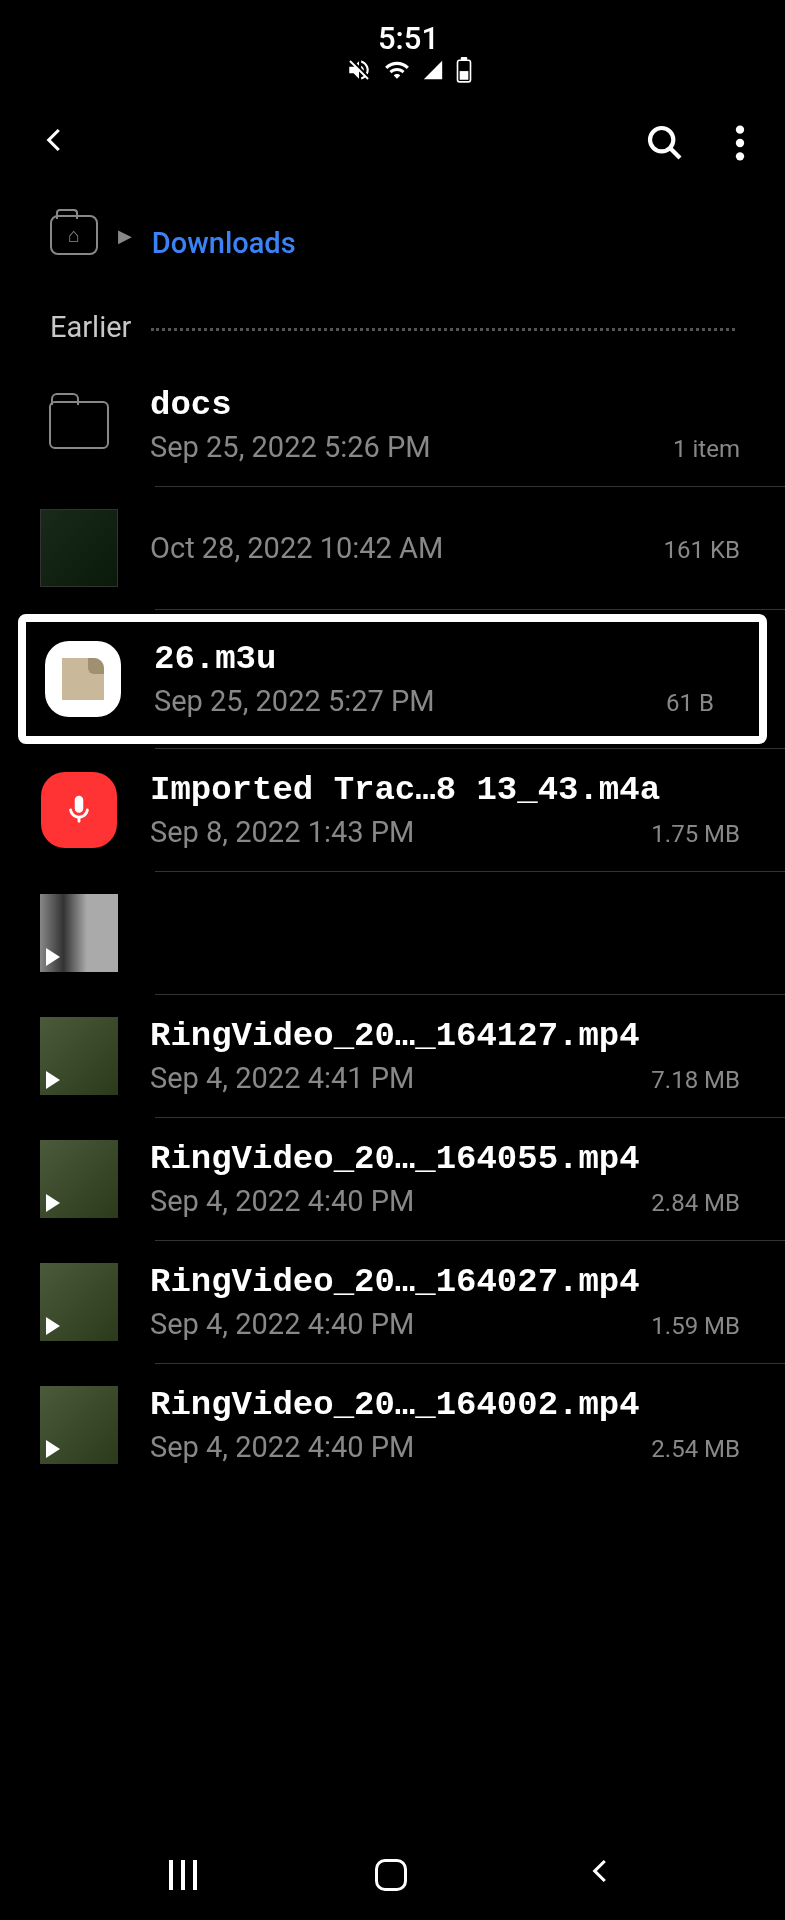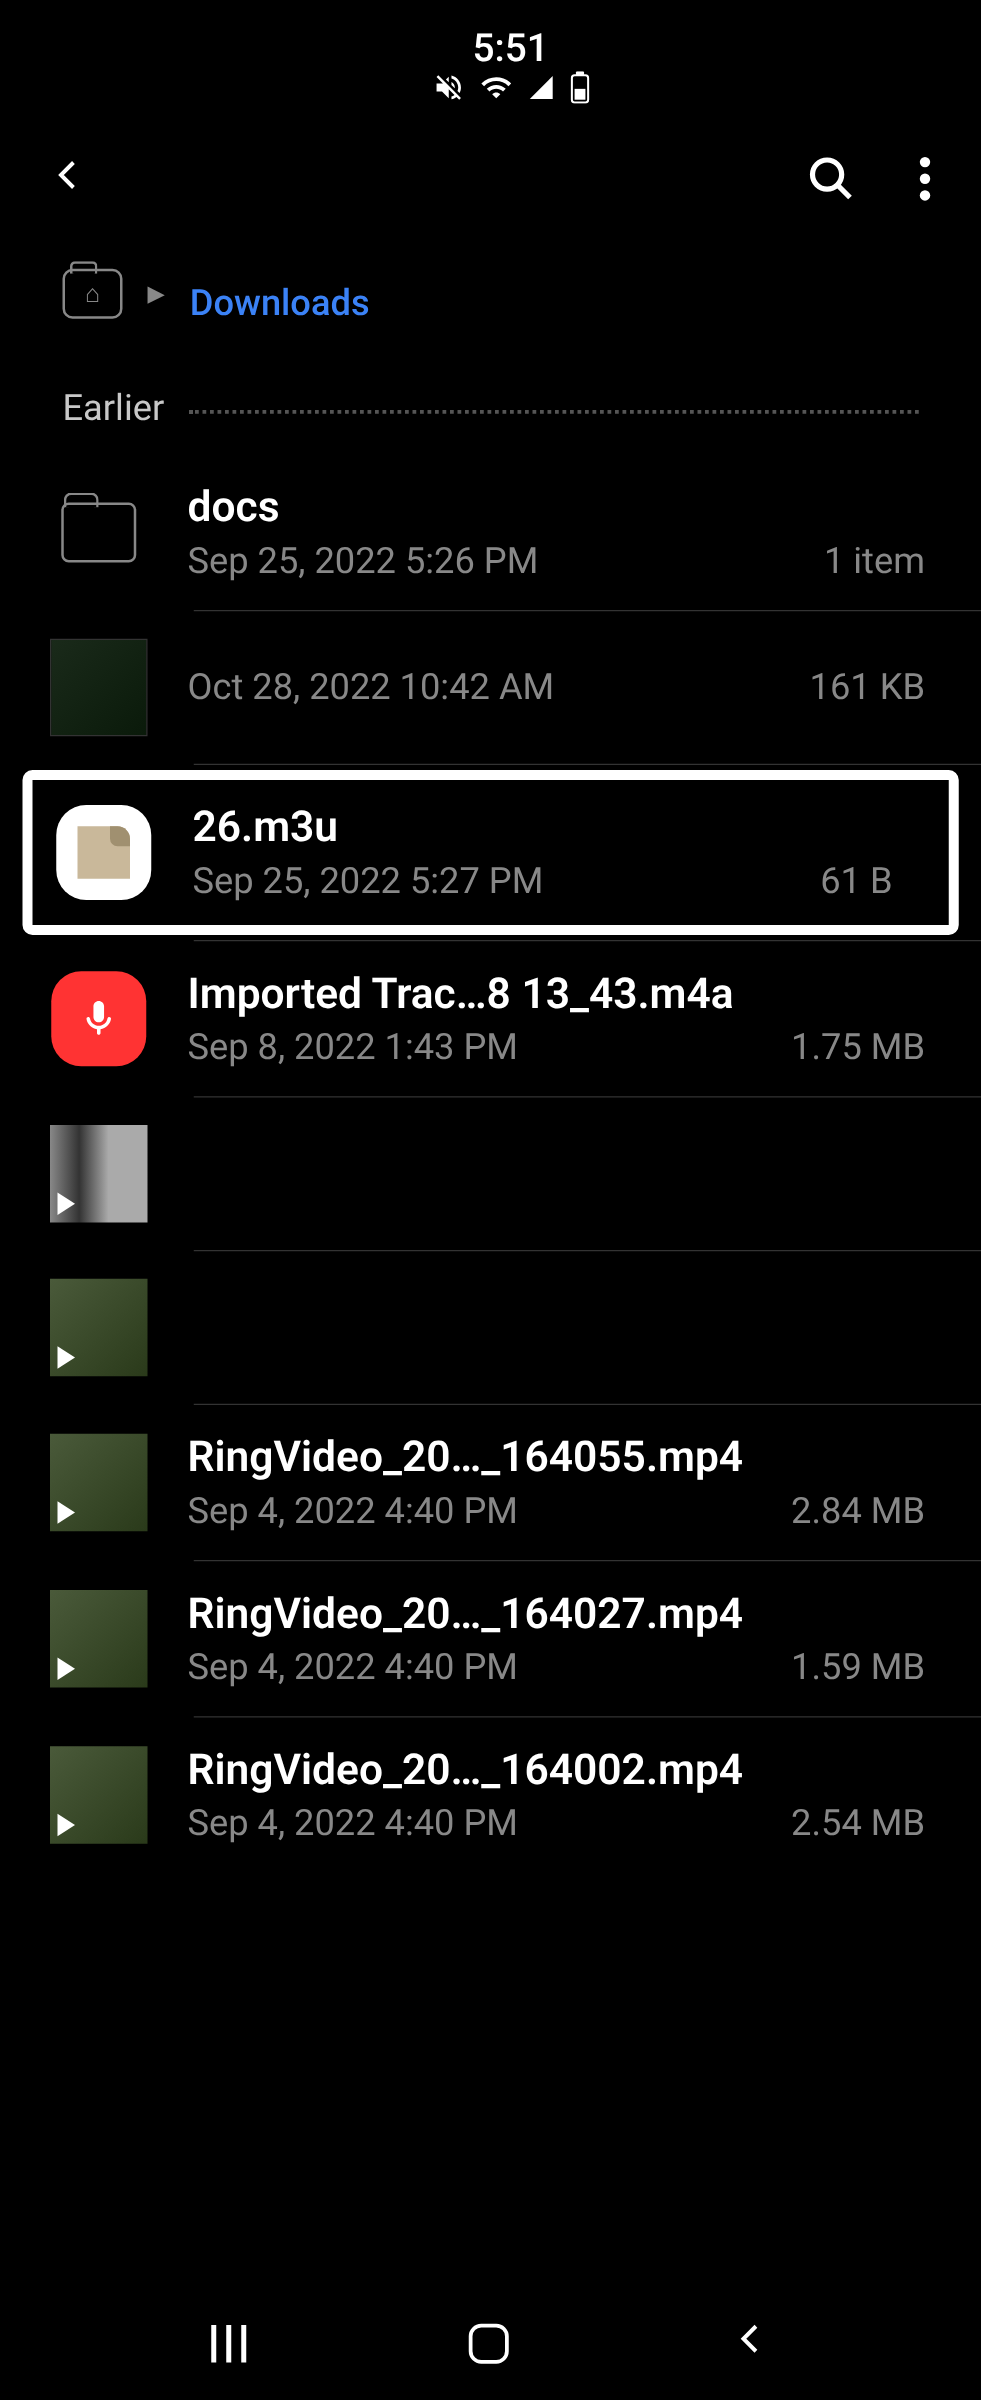--- a/index.html
+++ b/index.html
@@ -216,33 +216,34 @@
       padding-right: 45px;
     }
     .file-name {
       font-size: 34px;
       font-weight: 600;
       color: #fff;
       white-space: nowrap;
       overflow: hidden;
       text-overflow: ellipsis;
       margin-bottom: 6px;
+      font-family: Liberation Mono, monospace;
     }
     .file-meta {
       display: flex;
       justify-content: space-between;
       align-items: baseline;
       gap: 37px;
     }
     .file-date {
       font-size: 29px;
       color: #888;
     }
     .file-size {
-      font-size: 29px;
+      font-size: 24px;
       color: #888;
     }
     .divider {
       height: 1px;
       background: #333;
       margin-left: 155px;
       margin-right: 0;
     }
     .file-item.highlighted + .divider {
       margin-left: 155px;
@@ -408,20 +409,27 @@
         </div>
       </div>
     </div>
     <div class="divider"></div>
     <div class="file-item">
       <div class="file-thumb">
         <div class="video-thumb">
           <div class="play-overlay"></div>
         </div>
       </div>
+      <div class="file-details">
+        <div class="file-name">RingVideo_20…_164127.mp4</div>
+        <div class="file-meta">
+          <span class="file-date">Sep 4, 2022 4:41 PM</span>
+          <span class="file-size">7.18 MB</span>
+        </div>
+      </div>
     </div>
     <div class="divider"></div>
     <div class="file-item">
       <div class="file-thumb">
         <div class="video-thumb">
           <div class="play-overlay"></div>
         </div>
       </div>
       <div class="file-details">
         <div class="file-name">RingVideo_20…_164055.mp4</div>

